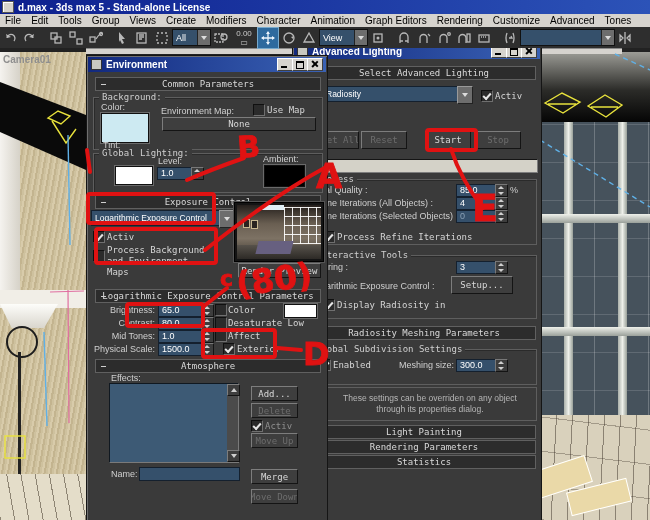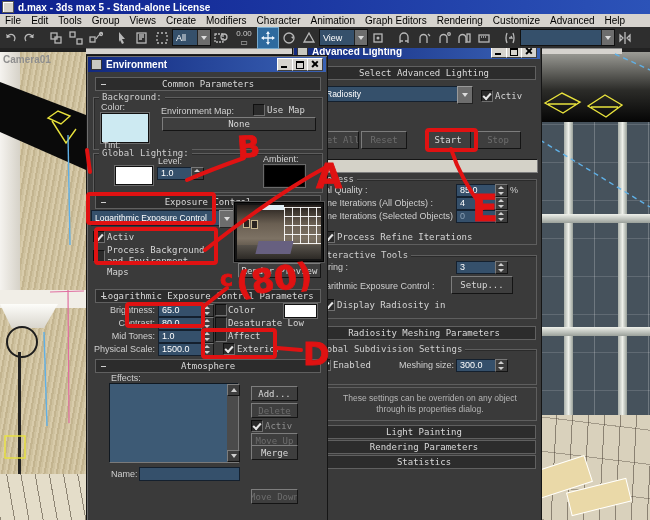--- a/index.html
+++ b/index.html
@@ -130,21 +130,21 @@
     <span class="menu-item">Group</span>
     <span class="menu-item">Views</span>
     <span class="menu-item">Create</span>
     <span class="menu-item">Modifiers</span>
     <span class="menu-item">Character</span>
     <span class="menu-item">Animation</span>
     <span class="menu-item">Graph Editors</span>
     <span class="menu-item">Rendering</span>
     <span class="menu-item">Customize</span>
     <span class="menu-item">Advanced</span>
-    <span class="menu-item">Help</span>
+    <span class="menu-item">Tones</span>
   </div>
 
   <div id="toolbar" class="abs">
     <div class="ti">
         <svg width="14" height="14">
           <path d="M11,10 a4,4 0 1 0 -7,-3"></path>
           <path d="M3,3 l1,4 l4,-1" fill="#b8b8b8" stroke="none"></path>
         </svg>
       </div>
     <div class="ti">
@@ -501,21 +501,21 @@
       </div>
     </div>
     <div class="btn" style="left:164px;top:330px;width:45px;height:13px;">Add...</div>
     <div class="btn dis" style="left:164px;top:347px;width:45px;height:13px;text-decoration:underline;">Delete</div>
     <div class="cb on" style="left:164px;top:364px;"></div>
     <div class="mlbl" style="left:178px;top:365px;color:#8f8f8f;">Activ</div>
     <div class="btn dis" style="left:164px;top:377px;width:45px;height:13px;">Move Up</div>
     <div class="btn dis" style="left:164px;top:393px;width:45px;height:13px;margin-top:40px;">Move Down</div>
     <div class="lbl" style="left:24px;top:413px;">Name:</div>
     <div class="fld" style="left:52px;top:411px;width:96px;height:12px;"></div>
-    <div class="btn" style="left:164px;top:389px;width:45px;height:13px;">Merge</div>
+    <div class="btn" style="left:164px;top:413px;width:45px;height:13px;">Merge</div>
   </div>
 
   <svg id="anno-svg" class="abs" width="650" height="520">
     <g stroke="#e01212" stroke-width="4" fill="none" stroke-linecap="round" stroke-linejoin="round">
       <rect x="88" y="194" width="126" height="29" rx="2"></rect>
       <rect x="96" y="229" width="120" height="34" rx="2"></rect>
       <rect x="127" y="304" width="76" height="22" rx="2"></rect>
       <rect x="203" y="330" width="72" height="27" rx="2"></rect>
       <rect x="427" y="130" width="49" height="20" rx="2"></rect>
       <path d="M244,158 Q210,170 187,180"></path>

